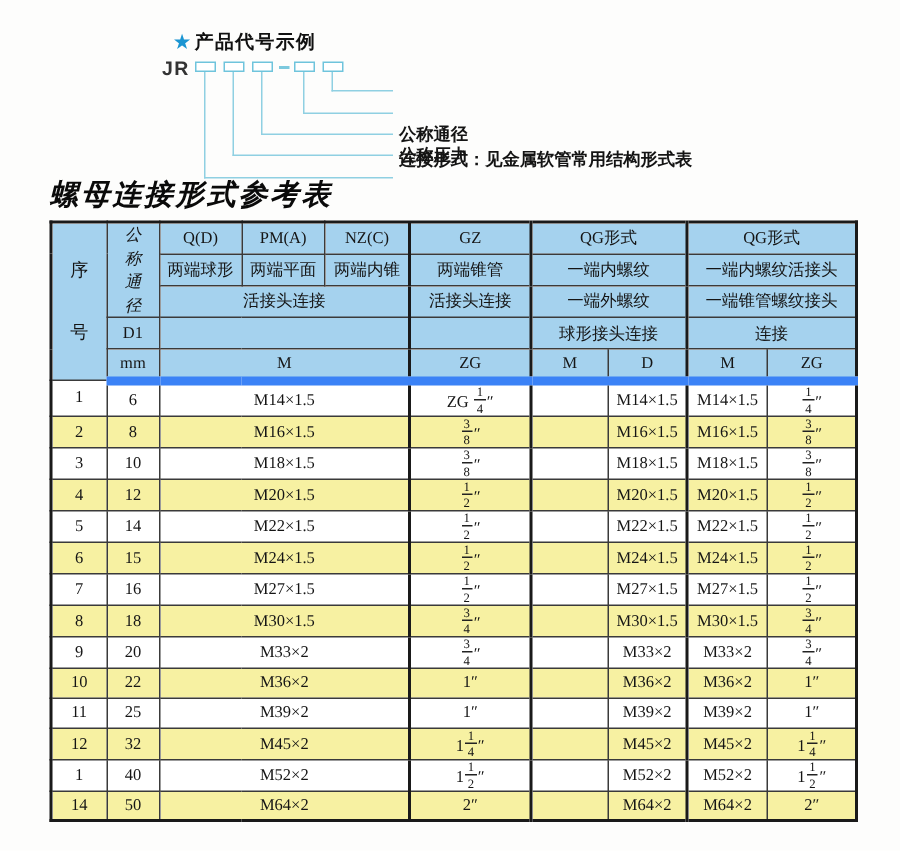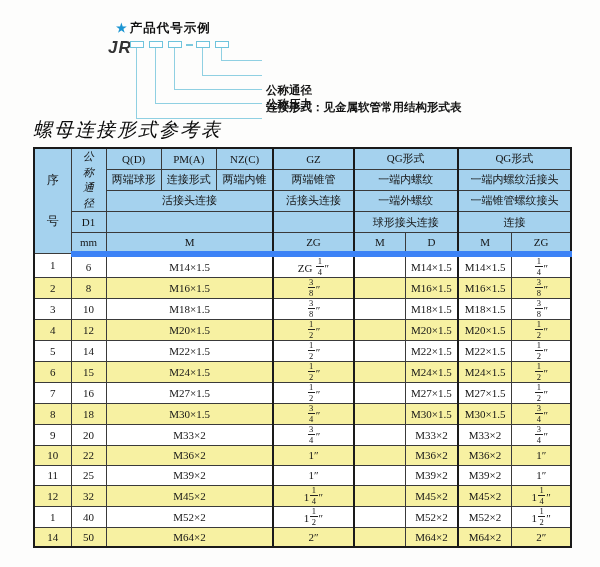--- a/index.html
+++ b/index.html
@@ -2,29 +2,29 @@
 <html><head>
 <meta charset="utf-8">
 <style>
   * { margin:0; padding:0; box-sizing:border-box; }
   body { font-family:"Liberation Sans", sans-serif; background:#ffffff; }
   .page { position:relative; width:600px; height:567px; background:#fdfdfc; overflow:hidden; }
 
   
   .diag-title { position:absolute; left:116px; top:20px; font-size:12.5px; font-weight:bold; color:#111; letter-spacing:1px;}
   .diag-title .star { color:#1b95d2; margin-right:2px; font-size:12px;}
-  .jr { position:absolute; left:108px; top:38px; font-size:17px; font-weight:bold; color:#333; letter-spacing:1px;font-style:italic;}
+  .jr { position:absolute; left:108px; top:38px; font-size:13px; font-weight:bold; color:#333; letter-spacing:1px;}
   .code-box { position:absolute; top:41px; width:14px; height:7px; border:1px solid #6fc4dc; background:#fff; }
   .code-dash { position:absolute; top:44px; width:7px; height:2px; background:#7cc9de; }
   .conn { position:absolute; border-left:1px solid #8fd0e2; border-bottom:1px solid #8fd0e2; }
   .diag-label { position:absolute; left:266px; font-size:11.5px; font-weight:bold; color:#141414; line-height:13px; white-space:nowrap; }
 
   
   .table-title { position:absolute; left:33px; top:117px; font-family:"Liberation Serif", serif;
-                 font-style:italic; font-weight:normal; font-size:19px; color:#0a0a0a; letter-spacing:2px; }
+                 font-style:italic; font-weight:bold; font-size:19px; color:#0a0a0a; letter-spacing:2px; }
 
   
   table { position:absolute; left:33px; top:147px; width:539px; border-collapse:collapse; table-layout:fixed;
           font-family:"Liberation Serif", serif; font-size:11px; color:#151515; }
   table { border:2px solid #1a1a1a; }
   th, td { border:1px solid #3a3a3a; text-align:center; vertical-align:middle; padding:0; overflow:hidden; }
   thead th { background:#a5d2ee; font-weight:normal; height:21px; }
   thead tr.hb th { border-bottom:6px solid #3b82f6; }
   tbody td { height:20px; background:#ffffff; }
   tbody tr.hl td { background:#f7f1a2; }
@@ -95,21 +95,21 @@
         </th>
         <th>Q(D)</th>
         <th>PM(A)</th>
         <th>NZ(C)</th>
         <th class="gsep">GZ</th>
         <th class="gsep" colspan="2">QG形式</th>
         <th class="gsep" colspan="2">QG形式</th>
       </tr>
       <tr>
         <th>两端球形</th>
-        <th>连接形式</th>
+        <th>两端平面</th>
         <th>两端内锥</th>
         <th class="gsep">两端锥管</th>
         <th class="gsep" colspan="2">一端内螺纹</th>
         <th class="gsep" colspan="2">一端内螺纹活接头</th>
       </tr>
       <tr>
         <th colspan="3">活接头连接</th>
         <th class="gsep">活接头连接</th>
         <th class="gsep" colspan="2">一端外螺纹</th>
         <th class="gsep" colspan="2">一端锥管螺纹接头</th>

